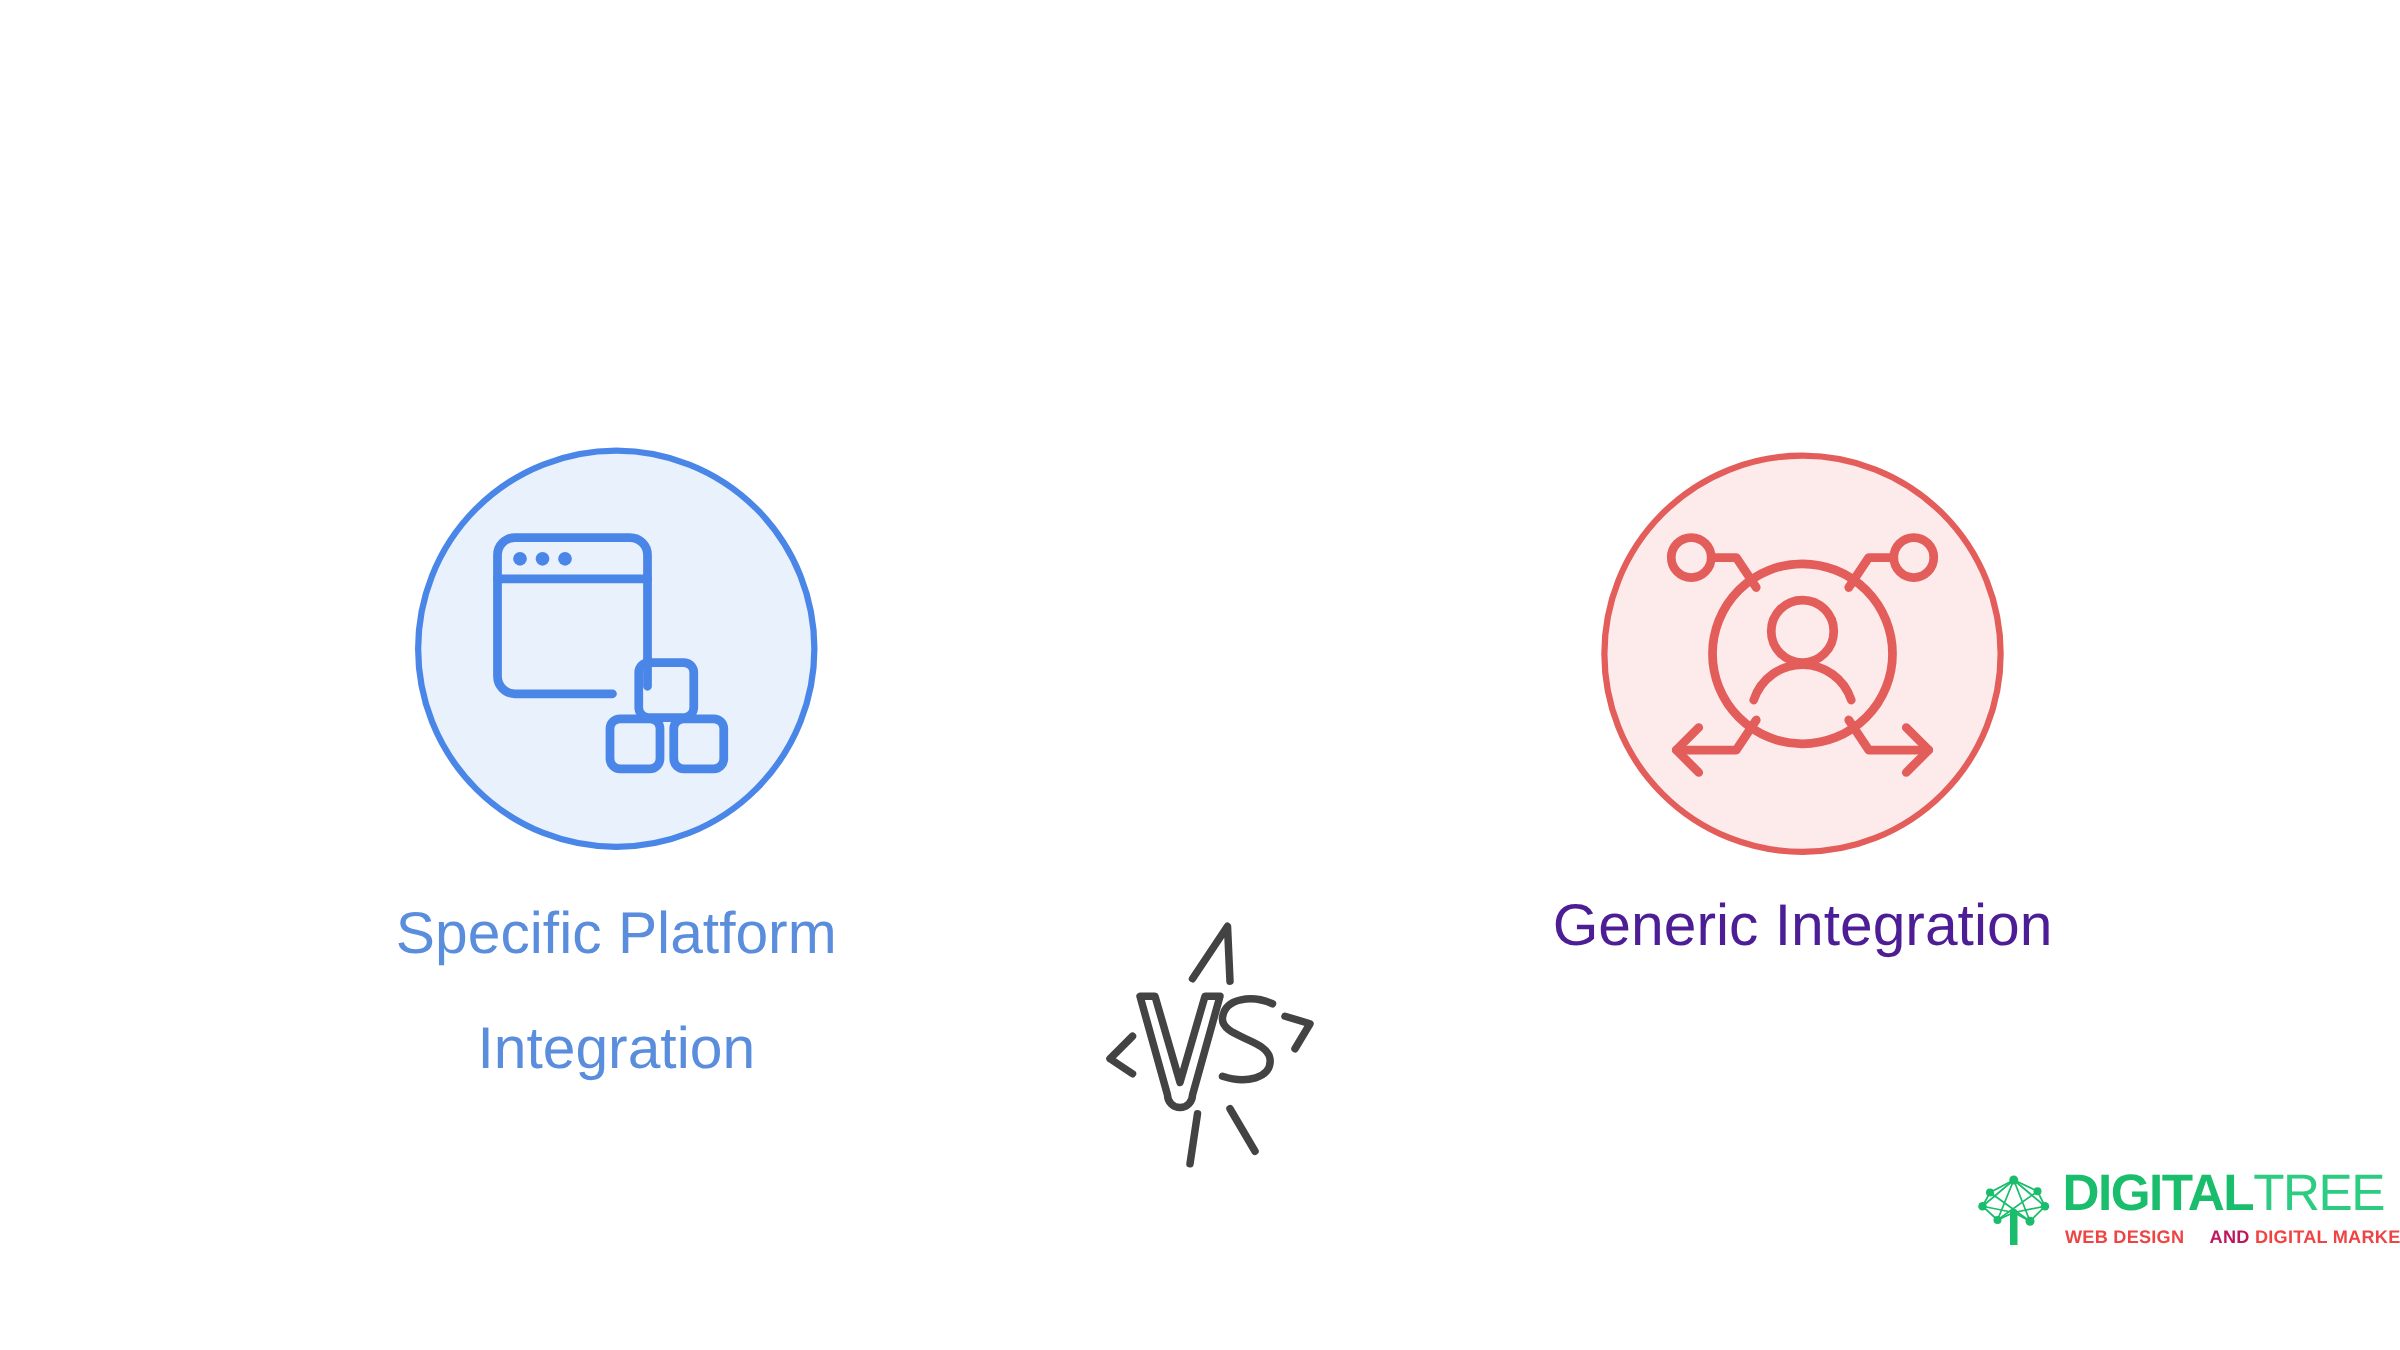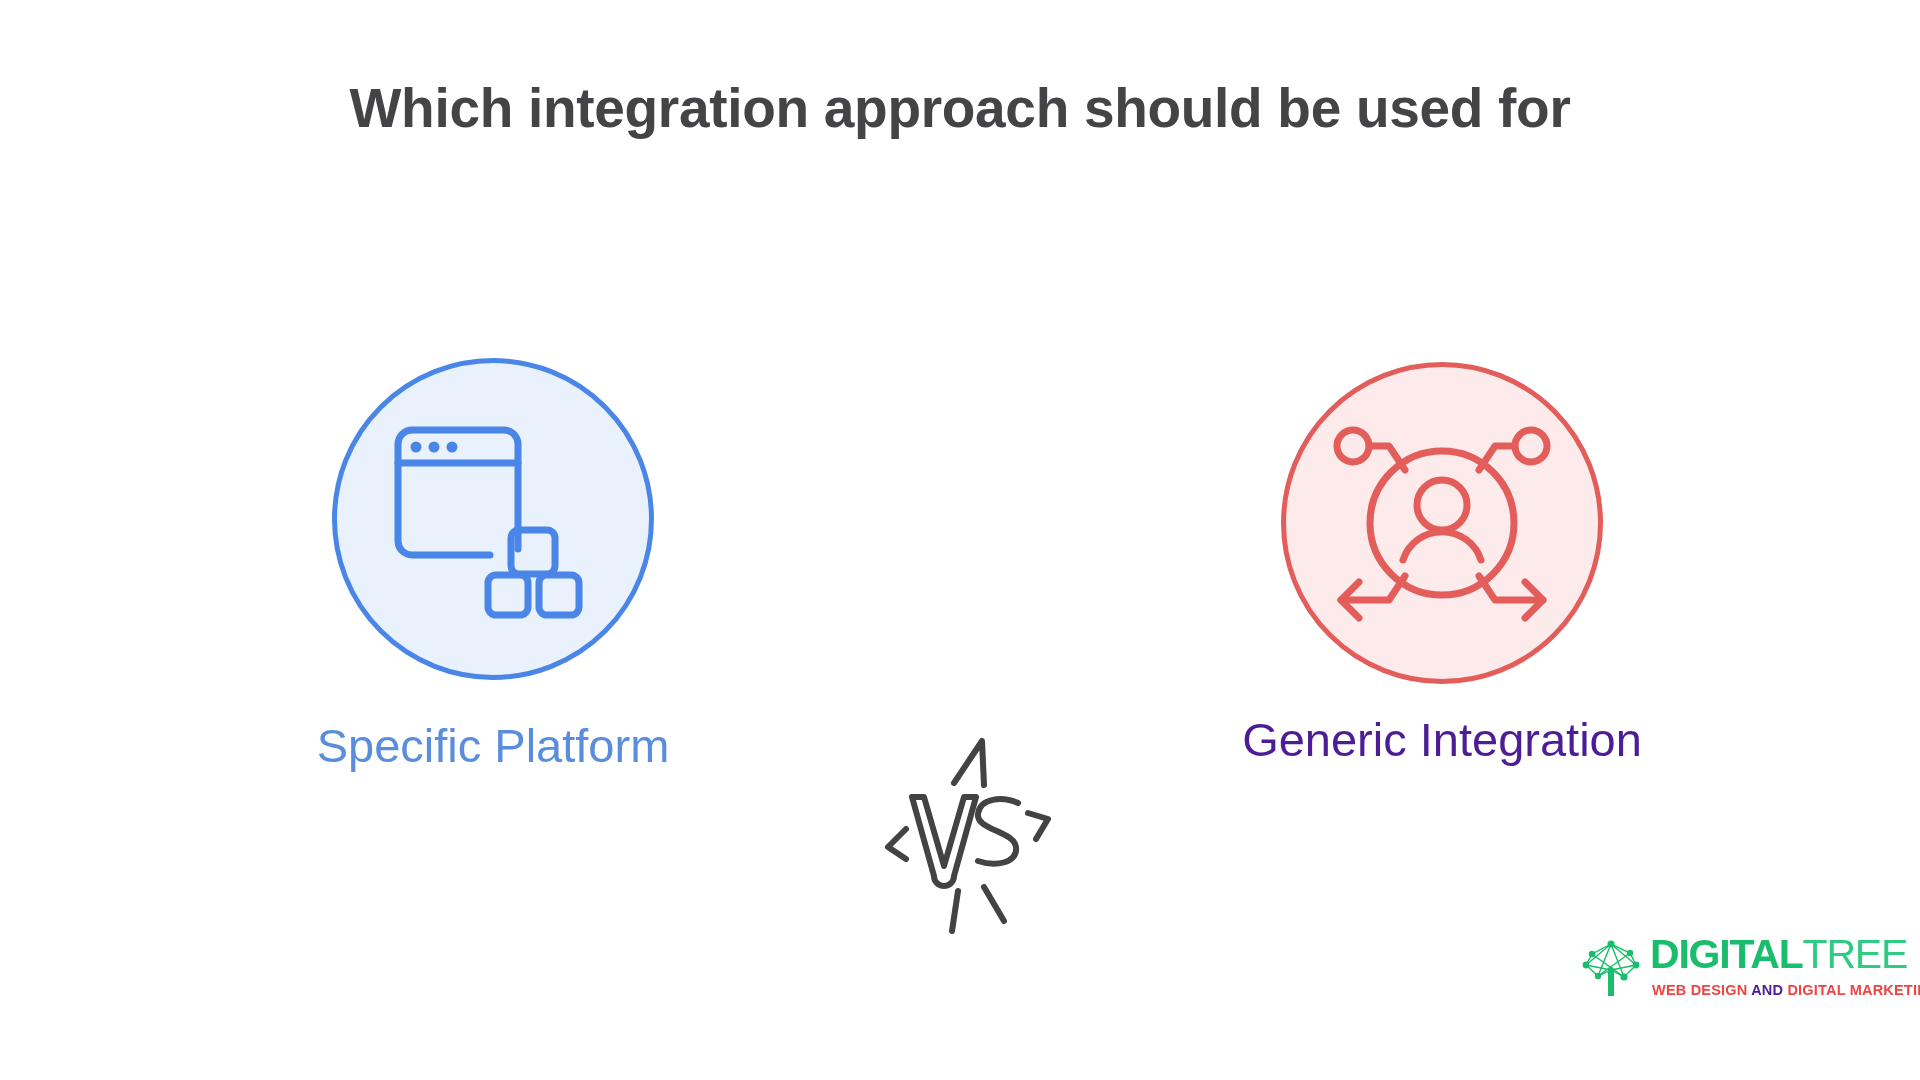--- a/index.html
+++ b/index.html
@@ -160,29 +160,28 @@
   .logo-tag {
     position: absolute;
     left: 74px;
     top: 50px;
     font-size: 14.5px;
     font-weight: bold;
     letter-spacing: 0.2px;
     white-space: nowrap;
   }
   .logo-tag .tag-dark { color: #ef4444; }
-  .logo-tag .tag-light { color: #4c1d95; }
+  .logo-tag .tag-light { color: #be185d; margin-left: 16px; }
 </style>
 </head>
 <body>
 
 <div id="slide">
 
   <div class="title-block">
-    <div class="title-line">Which integration approach should be used for</div>
   </div>
 
   <div class="compare-row">
 
     <div class="icon-circle circle-left">
       <svg width="230" height="230" viewBox="0 0 230 230">
         <g fill="none" stroke="#4a86e8" stroke-width="7" stroke-linecap="round" stroke-linejoin="round">
 
           <path d="M140 145 L140 40 a14 14 0 0 0 -14 -14 L34 26 a14 14 0 0 0 -14 14
                    L20 137 a14 14 0 0 0 14 14 L112 151"></path>
@@ -247,20 +246,21 @@
 
           <path d="M152 168 L168 192 L216 192"></path>
           <path d="M198 174 L216 192 L198 210"></path>
         </g>
       </svg>
     </div>
   </div>
 
   <div class="label-block label-left">
     <div class="option-title blue">Specific Platform</div>
+    <div class="option-title blue">Integration</div>
   </div>
 
   <div class="label-block label-right">
     <div class="option-title red">Generic Integration</div>
   </div>
 
 
 
   <div class="logo">
     <svg class="logo-icon" viewBox="0 0 66 66">

